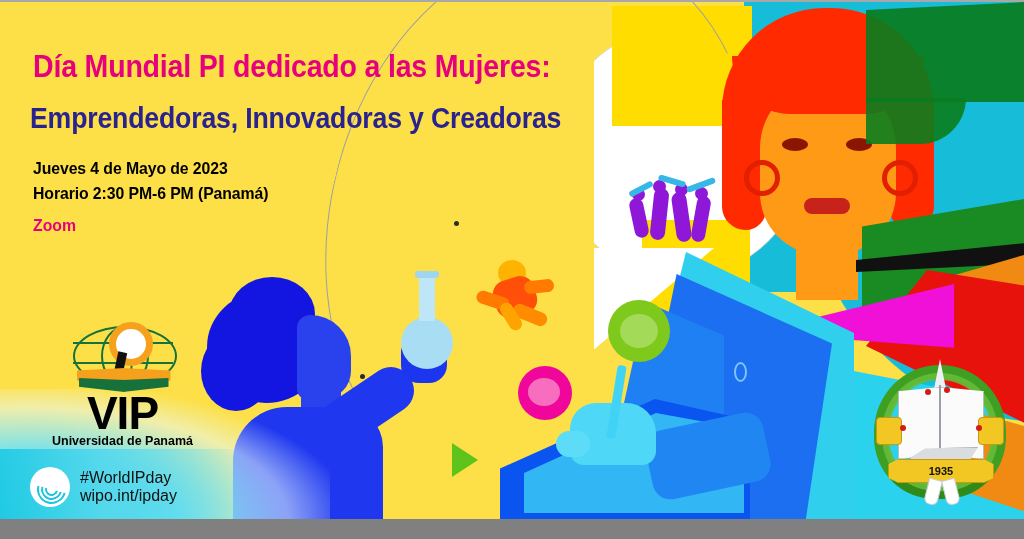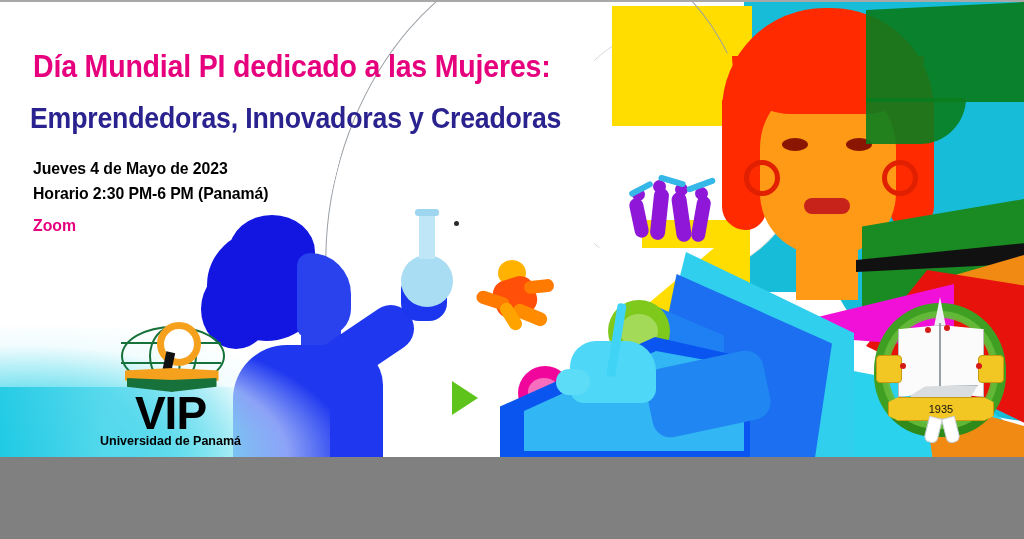--- a/index.html
+++ b/index.html
@@ -1,22 +1,22 @@
 <!DOCTYPE html>
 <html lang="es"><head>
 <meta charset="utf-8">
 <title>Día Mundial PI dedicado a las Mujeres</title>
 <style>
   html,body{margin:0;padding:0;background:#808080;}
   body{font-family:"Liberation Sans",sans-serif;}
 
   #poster{
     position:relative;
-    width:1024px;height:457px;
-    background:#ffffff;
+    width:1024px;height:519px;
+    background:#fde047;
     overflow:hidden;
     border-top:2px solid #a8a8a8;
     box-sizing:border-box;
   }
 
   
   #art{
     position:absolute;top:0;right:0;
     width:430px;height:539px;
     overflow:hidden;
@@ -266,21 +266,21 @@
     background:
       radial-gradient(120% 130% at 8% 100%, #28cfe6 0%, #6ee0ef 38%, rgba(230,250,253,.55) 66%, rgba(255,255,255,0) 82%);
   }
   #teal2{
     position:absolute;left:0;bottom:0;width:250px;height:70px;
     background:linear-gradient(90deg,#1ec9e4 0%, #55d8ec 42%, rgba(255,255,255,0) 100%);
     opacity:.9;
   }
 
   
-  #vip{position:absolute;left:0px;top:322px;width:245px;height:125px;text-align:center;padding-left:48px;}
+  #vip{position:absolute;left:0px;top:322px;width:245px;height:125px;text-align:center;}
   #vipmark{position:relative;margin:0 auto;width:112px;height:66px;}
   .globe{
     position:absolute;left:6px;top:2px;width:100px;height:56px;
     border:2.5px solid #17713a;border-radius:50%;
   }
   .globe-m1{position:absolute;left:34px;top:2px;width:44px;height:56px;border:2px solid #17713a;border-radius:50%;}
   .globe-m2{position:absolute;left:50px;top:2px;width:12px;height:56px;border:2px solid #17713a;border-radius:50%;}
   .globe-p1{position:absolute;left:6px;top:18px;width:100px;height:0;border-top:2px solid #17713a;}
   .globe-p2{position:absolute;left:6px;top:38px;width:100px;height:0;border-top:2px solid #17713a;}
   .mag-ring{
@@ -366,21 +366,21 @@
     position:absolute;left:40px;top:88px;width:66px;height:16px;background:#d9dde0;
     border:1px solid #aeb3b8;
     clip-path:polygon(0 60%,22% 8%,100% 0,84% 100%,10% 100%);
   }
   .banner{
     position:absolute;left:18px;top:100px;width:104px;height:22px;background:#f2c623;
     border:1px solid #c79a10;
     clip-path:polygon(0 22%,10% 0,90% 0,100% 22%,100% 78%,90% 100%,10% 100%,0 78%);
   }
   .banner span{
-    display:block;text-align:center;font-size:11px;font-weight:normal;color:#111;
+    display:block;text-align:center;font-size:11px;font-weight:bold;color:#111;
     line-height:22px;
   }
   .ribbon-l,.ribbon-r{position:absolute;top:120px;width:12px;height:24px;background:#fff;
     border:1px solid #c9ced3;}
   .ribbon-l{left:56px;transform:rotate(14deg);border-radius:0 0 6px 6px;}
   .ribbon-r{left:74px;transform:rotate(-14deg);border-radius:0 0 6px 6px;}
   .sealtop{position:absolute;left:64px;top:0px;width:12px;height:30px;background:#eef1f3;
     clip-path:polygon(50% 0,100% 100%,0 100%);}
 </style>
 </head>
@@ -509,20 +509,31 @@
       <div class="mag-handle"></div>
       <div class="book-l"></div>
       <div class="book-r"></div>
       <div class="book-l2"></div>
       <div class="book-r2"></div>
     </div>
     <div id="viptext">VIP</div>
     <div id="viporg">Universidad de Panamá</div>
   </div>
 
+  <div id="wipo">
+    <div id="wipoicon">
+      <div class="s1"></div>
+      <div class="s2"></div>
+      <div class="s3"></div>
+    </div>
+    <div id="wipotext">
+      <div>#WorldIPday</div>
+      <div>wipo.int/ipday</div>
+    </div>
+  </div>
 
   <div id="seal">
     <div class="wreath"></div>
     <div class="wreath-in"></div>
     <div class="sealtop"></div>
     <div class="sealpage"></div>
     <div class="sealspine"></div>
     <div class="scroll-l"></div>
     <div class="scroll-r"></div>
     <div class="berry b1"></div>

